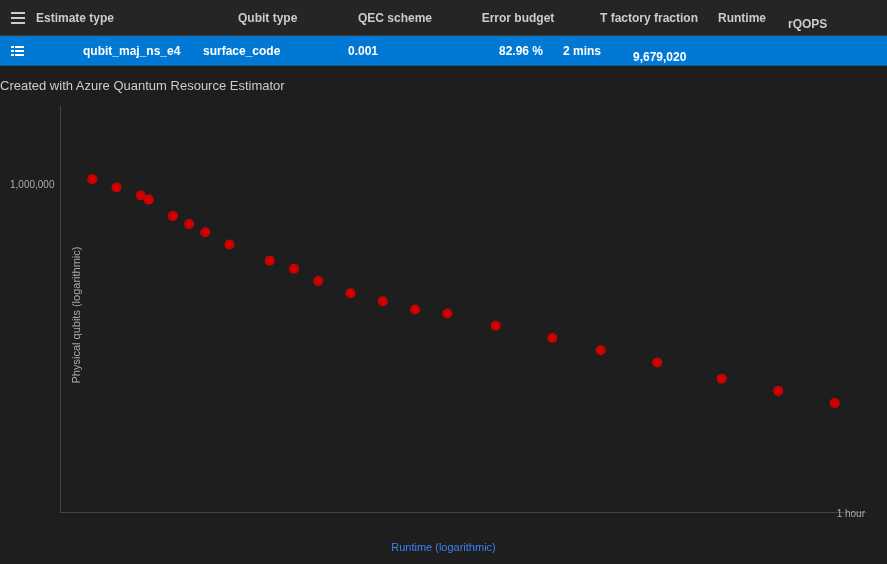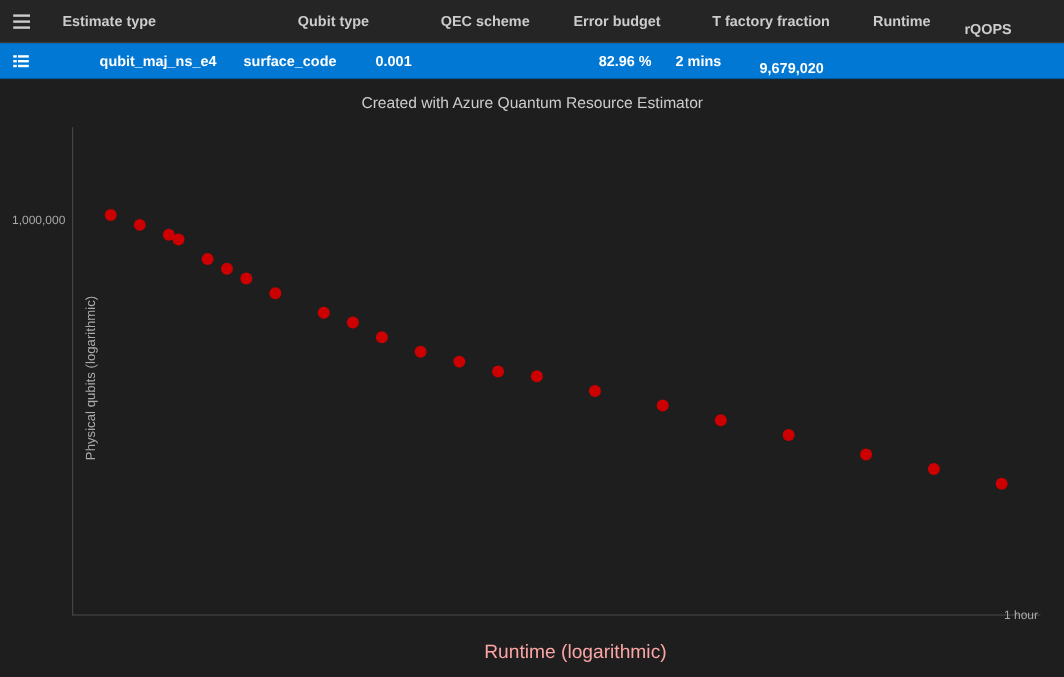--- a/index.html
+++ b/index.html
@@ -14,21 +14,20 @@
     }
 
     
     .header-row {
       display: flex;
       align-items: center;
       background: #252526;
       border-bottom: 1px solid #3c3c3c;
       height: 36px;
       padding: 0 6px;
-      gap: 16px;
     }
 
     .header-icon {
       width: 24px;
       height: 24px;
       display: flex;
       align-items: center;
       justify-content: center;
       margin-right: 6px;
       flex-shrink: 0;
@@ -38,21 +37,21 @@
       font-size: 12px;
       font-weight: 600;
       color: #cccccc;
       white-space: nowrap;
       overflow: hidden;
     }
 
     .col-estimate-type { width: 155px; }
     .col-qubit-type    { width: 120px; margin-left: 47px; }
     .col-qec-scheme    { width: 110px; }
-    .col-error-budget  { width: 100px; }
+    .col-error-budget  { width: 100px; text-align: center; }
     .col-t-factory     { width: 130px; text-align: right; }
     .col-runtime       { width: 90px; padding-left: 20px; }
     .col-rqops         { width: 90px; margin-top: 12px; }
 
     
     .data-row {
       display: flex;
       align-items: center;
       background: #0078d4;
       height: 30px;
@@ -81,21 +80,21 @@
     
     .chart-area {
       position: relative;
       width: 887px;
       height: calc(564px - 67px);
       background: #1e1e1e;
       overflow: hidden;
     }
 
     .chart-title {
-      text-align: center;
+      text-align: left;
       font-size: 13px;
       color: #cccccc;
       padding-top: 12px;
       font-weight: 400;
     }
 
     
     .scatter-svg {
       position: absolute;
       left: 0;
@@ -177,21 +176,21 @@
 
   <div style="position:absolute; left:8px; top:50%; transform:translateY(-50%) rotate(-90deg); transform-origin:center center; font-size:11px; color:#aaaaaa; white-space:nowrap;">Physical qubits (logarithmic)</div>
 
   <div class="axis-line-y"></div>
   <div class="axis-line-x"></div>
 
   <div style="position:absolute; left:10px; top: calc(40px + (457px - 50px) * 0.18); font-size:10px; color:#aaaaaa; white-space:nowrap;">1,000,000</div>
 
   <div style="position:absolute; bottom:44px; right:22px; font-size:10px; color:#aaaaaa; white-space:nowrap;">1 hour</div>
 
-  <div style="position:absolute; bottom:10px; left:50%; transform:translateX(-50%); font-size:16px; color:#fca5a5;margin-left:36px;">Runtime (logarithmic)</div>
+  <div style="position:absolute; bottom:10px; left:50%; transform:translateX(-50%); font-size:11px; color:#3b82f6;">Runtime (logarithmic)</div>
 
   <svg id="scatter-svg" class="scatter-svg" style="position:absolute; left:60px; top:40px; right:20px; bottom:50px; width:calc(887px - 80px); height:calc(497px - 90px);" viewBox="0 0 807 407">
   <circle cx="32.28" cy="73.26000000000002" r="5" fill="#cc0000"></circle>
       <circle cx="56.49" cy="81.39999999999998" r="5" fill="#cc0000"></circle>
       <circle cx="80.7" cy="89.53999999999999" r="5" fill="#cc0000"></circle>
       <circle cx="88.77" cy="93.61" r="5" fill="#cc0000"></circle>
       <circle cx="112.98" cy="109.89" r="5" fill="#cc0000"></circle>
       <circle cx="129.12" cy="118.03000000000002" r="5" fill="#cc0000"></circle>
       <circle cx="145.26" cy="126.17000000000002" r="5" fill="#cc0000"></circle>
       <circle cx="169.47" cy="138.38" r="5" fill="#cc0000"></circle>

